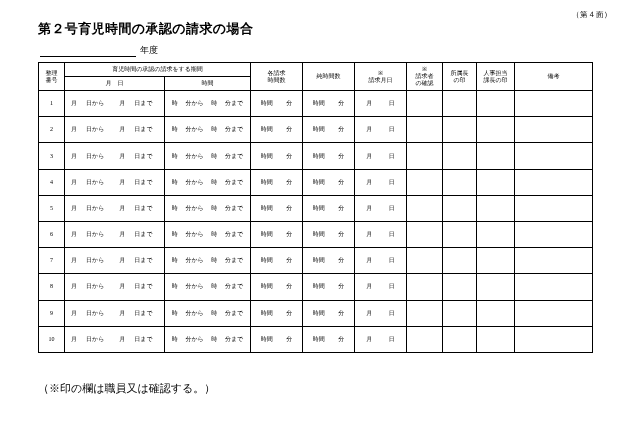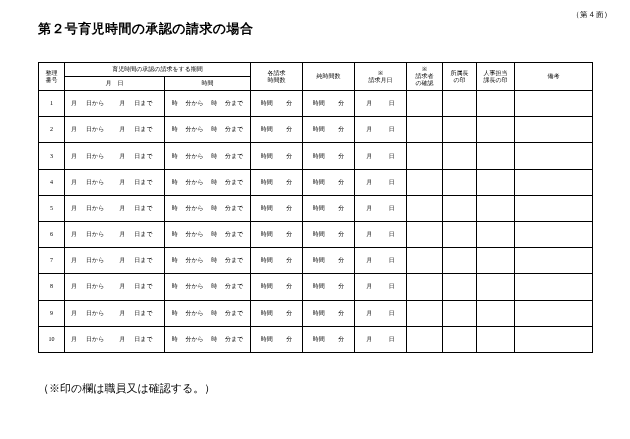--- a/index.html
+++ b/index.html
@@ -124,20 +124,24 @@
 </style>
 </head>
 <body>
 
 <div class="page">
 
   <div class="corner-note">（第４面）</div>
 
   <div class="doc-title">第２号育児時間の承認の請求の場合</div>
 
+  <div class="nendo-row">
+    <span class="nendo-blank"></span>
+    <span class="nendo-label">年度</span>
+  </div>
 
   <table class="main">
     <colgroup>
       <col class="h-kanri">
       <col class="sub-hiduke">
       <col class="sub-jikan">
       <col class="h-sei">
       <col class="h-jisu">
       <col class="h-uke">
       <col class="h-kaku">

